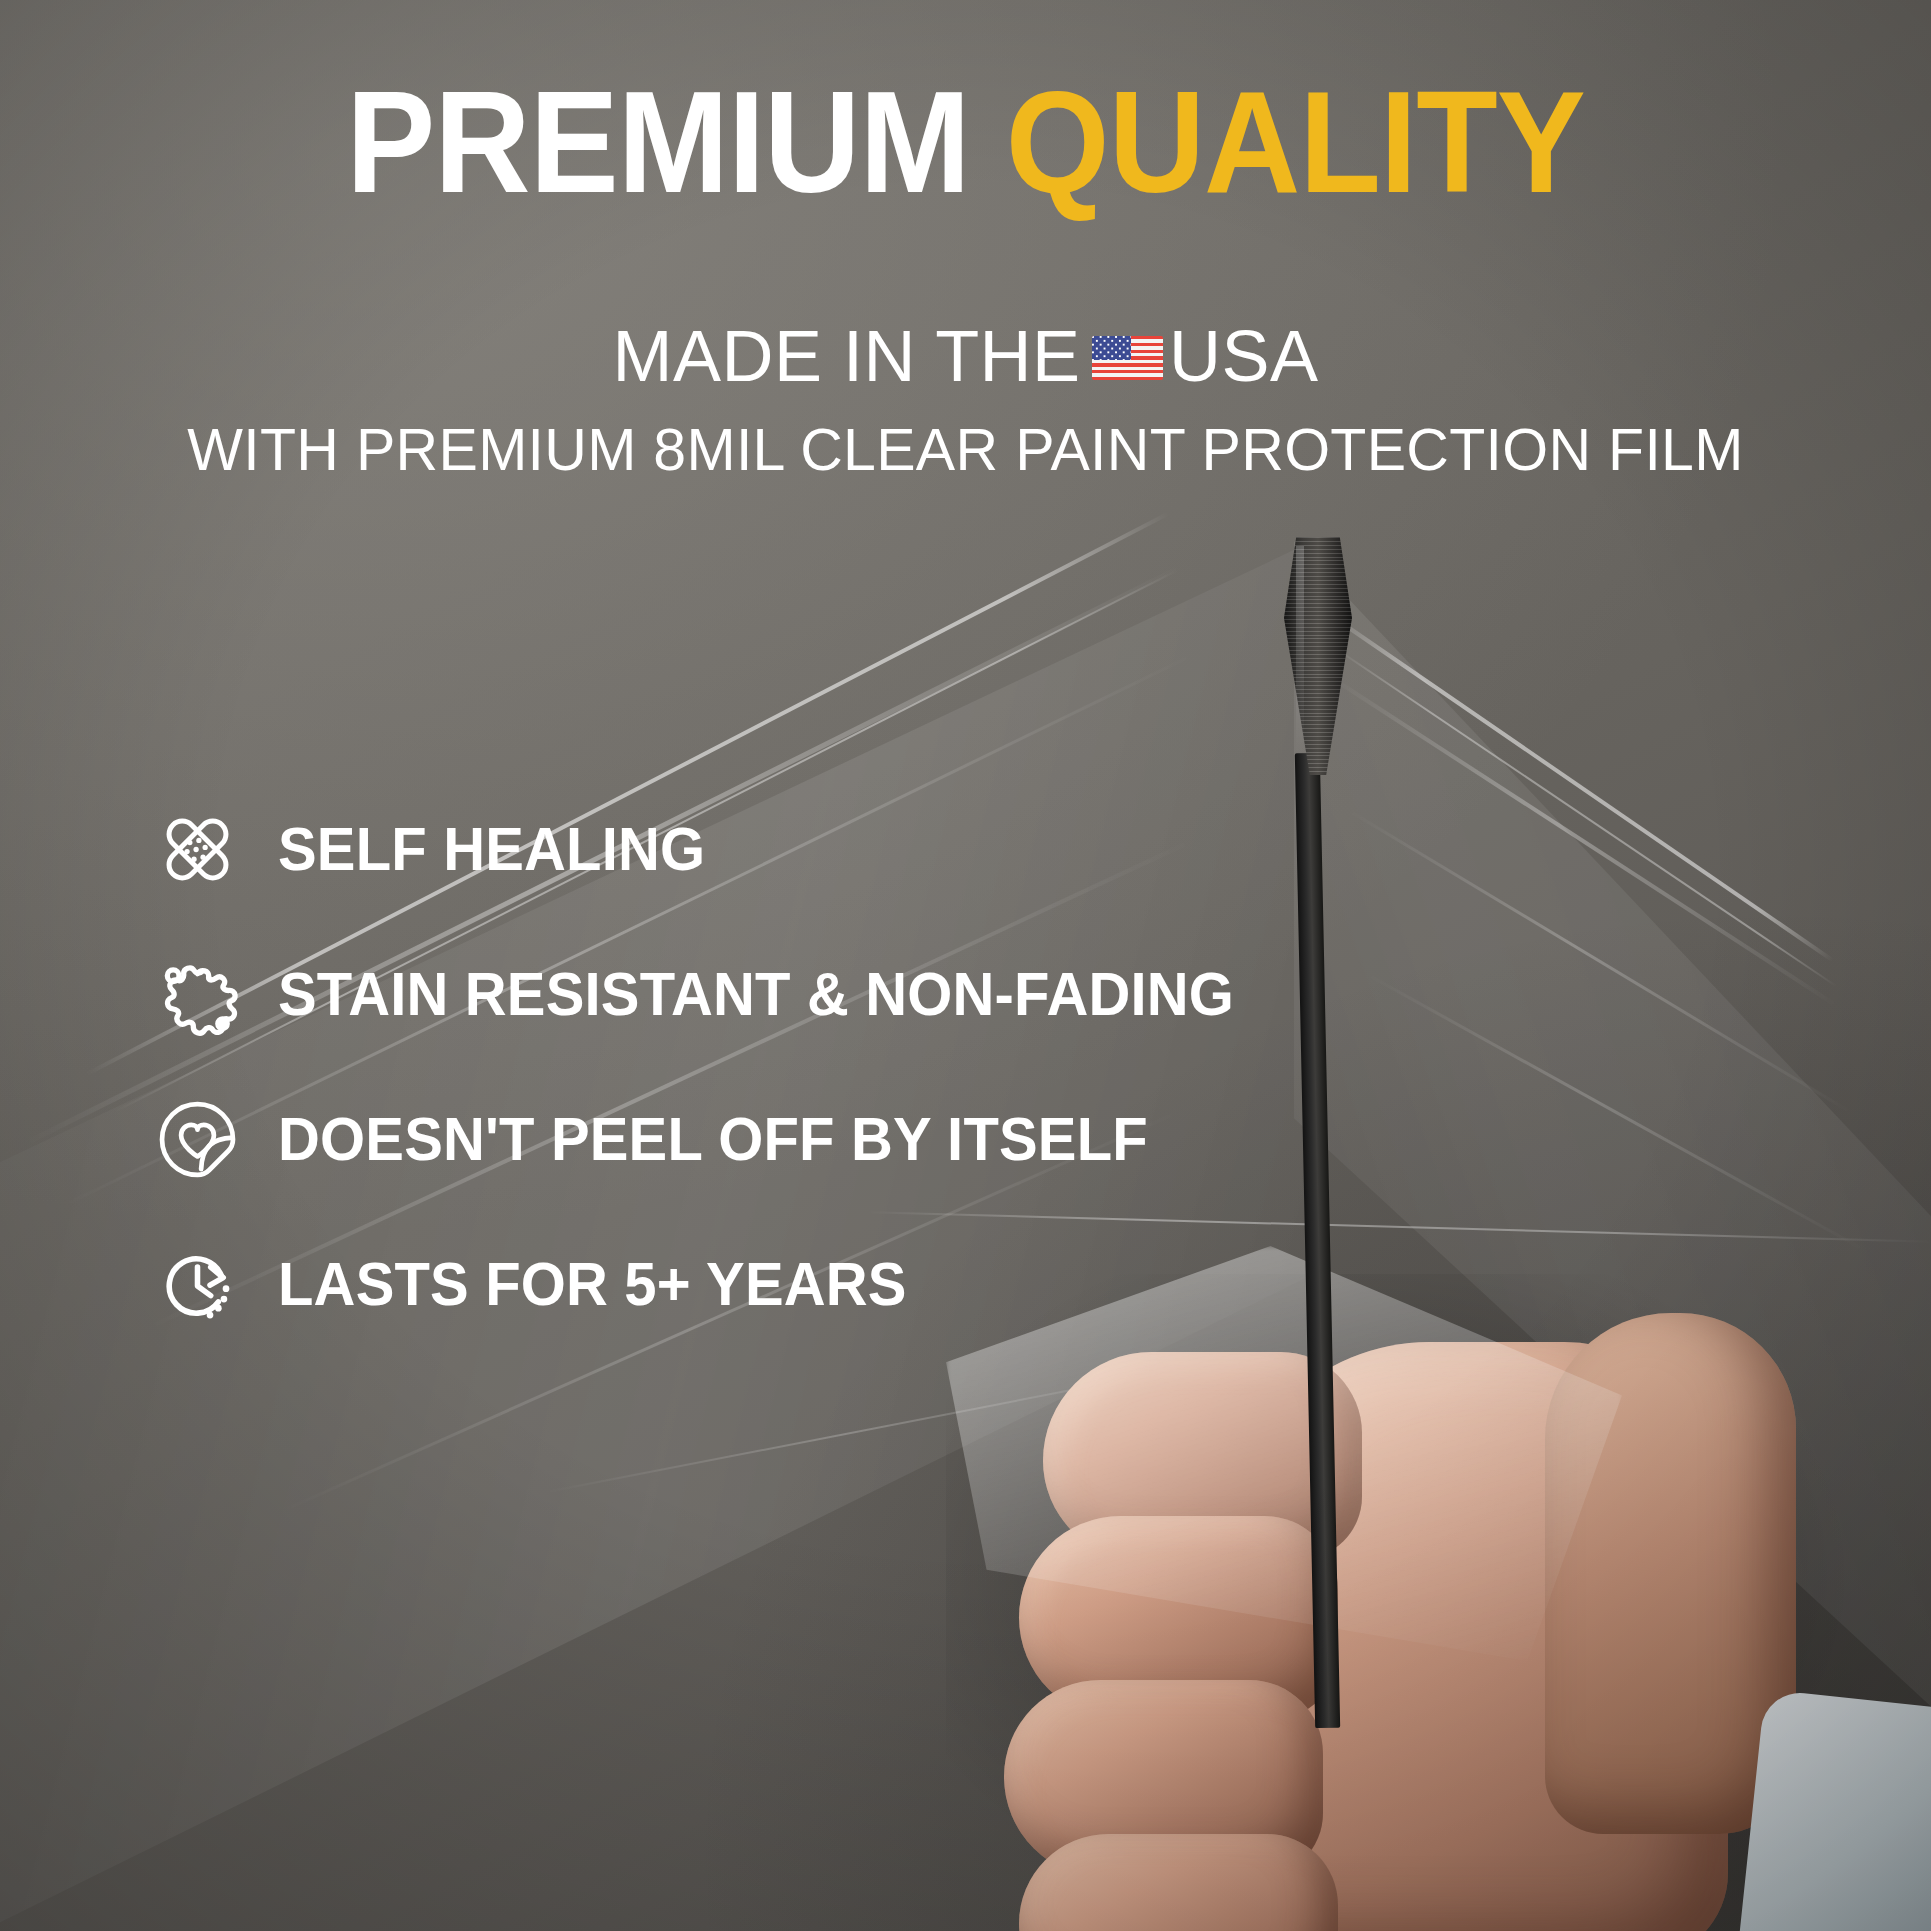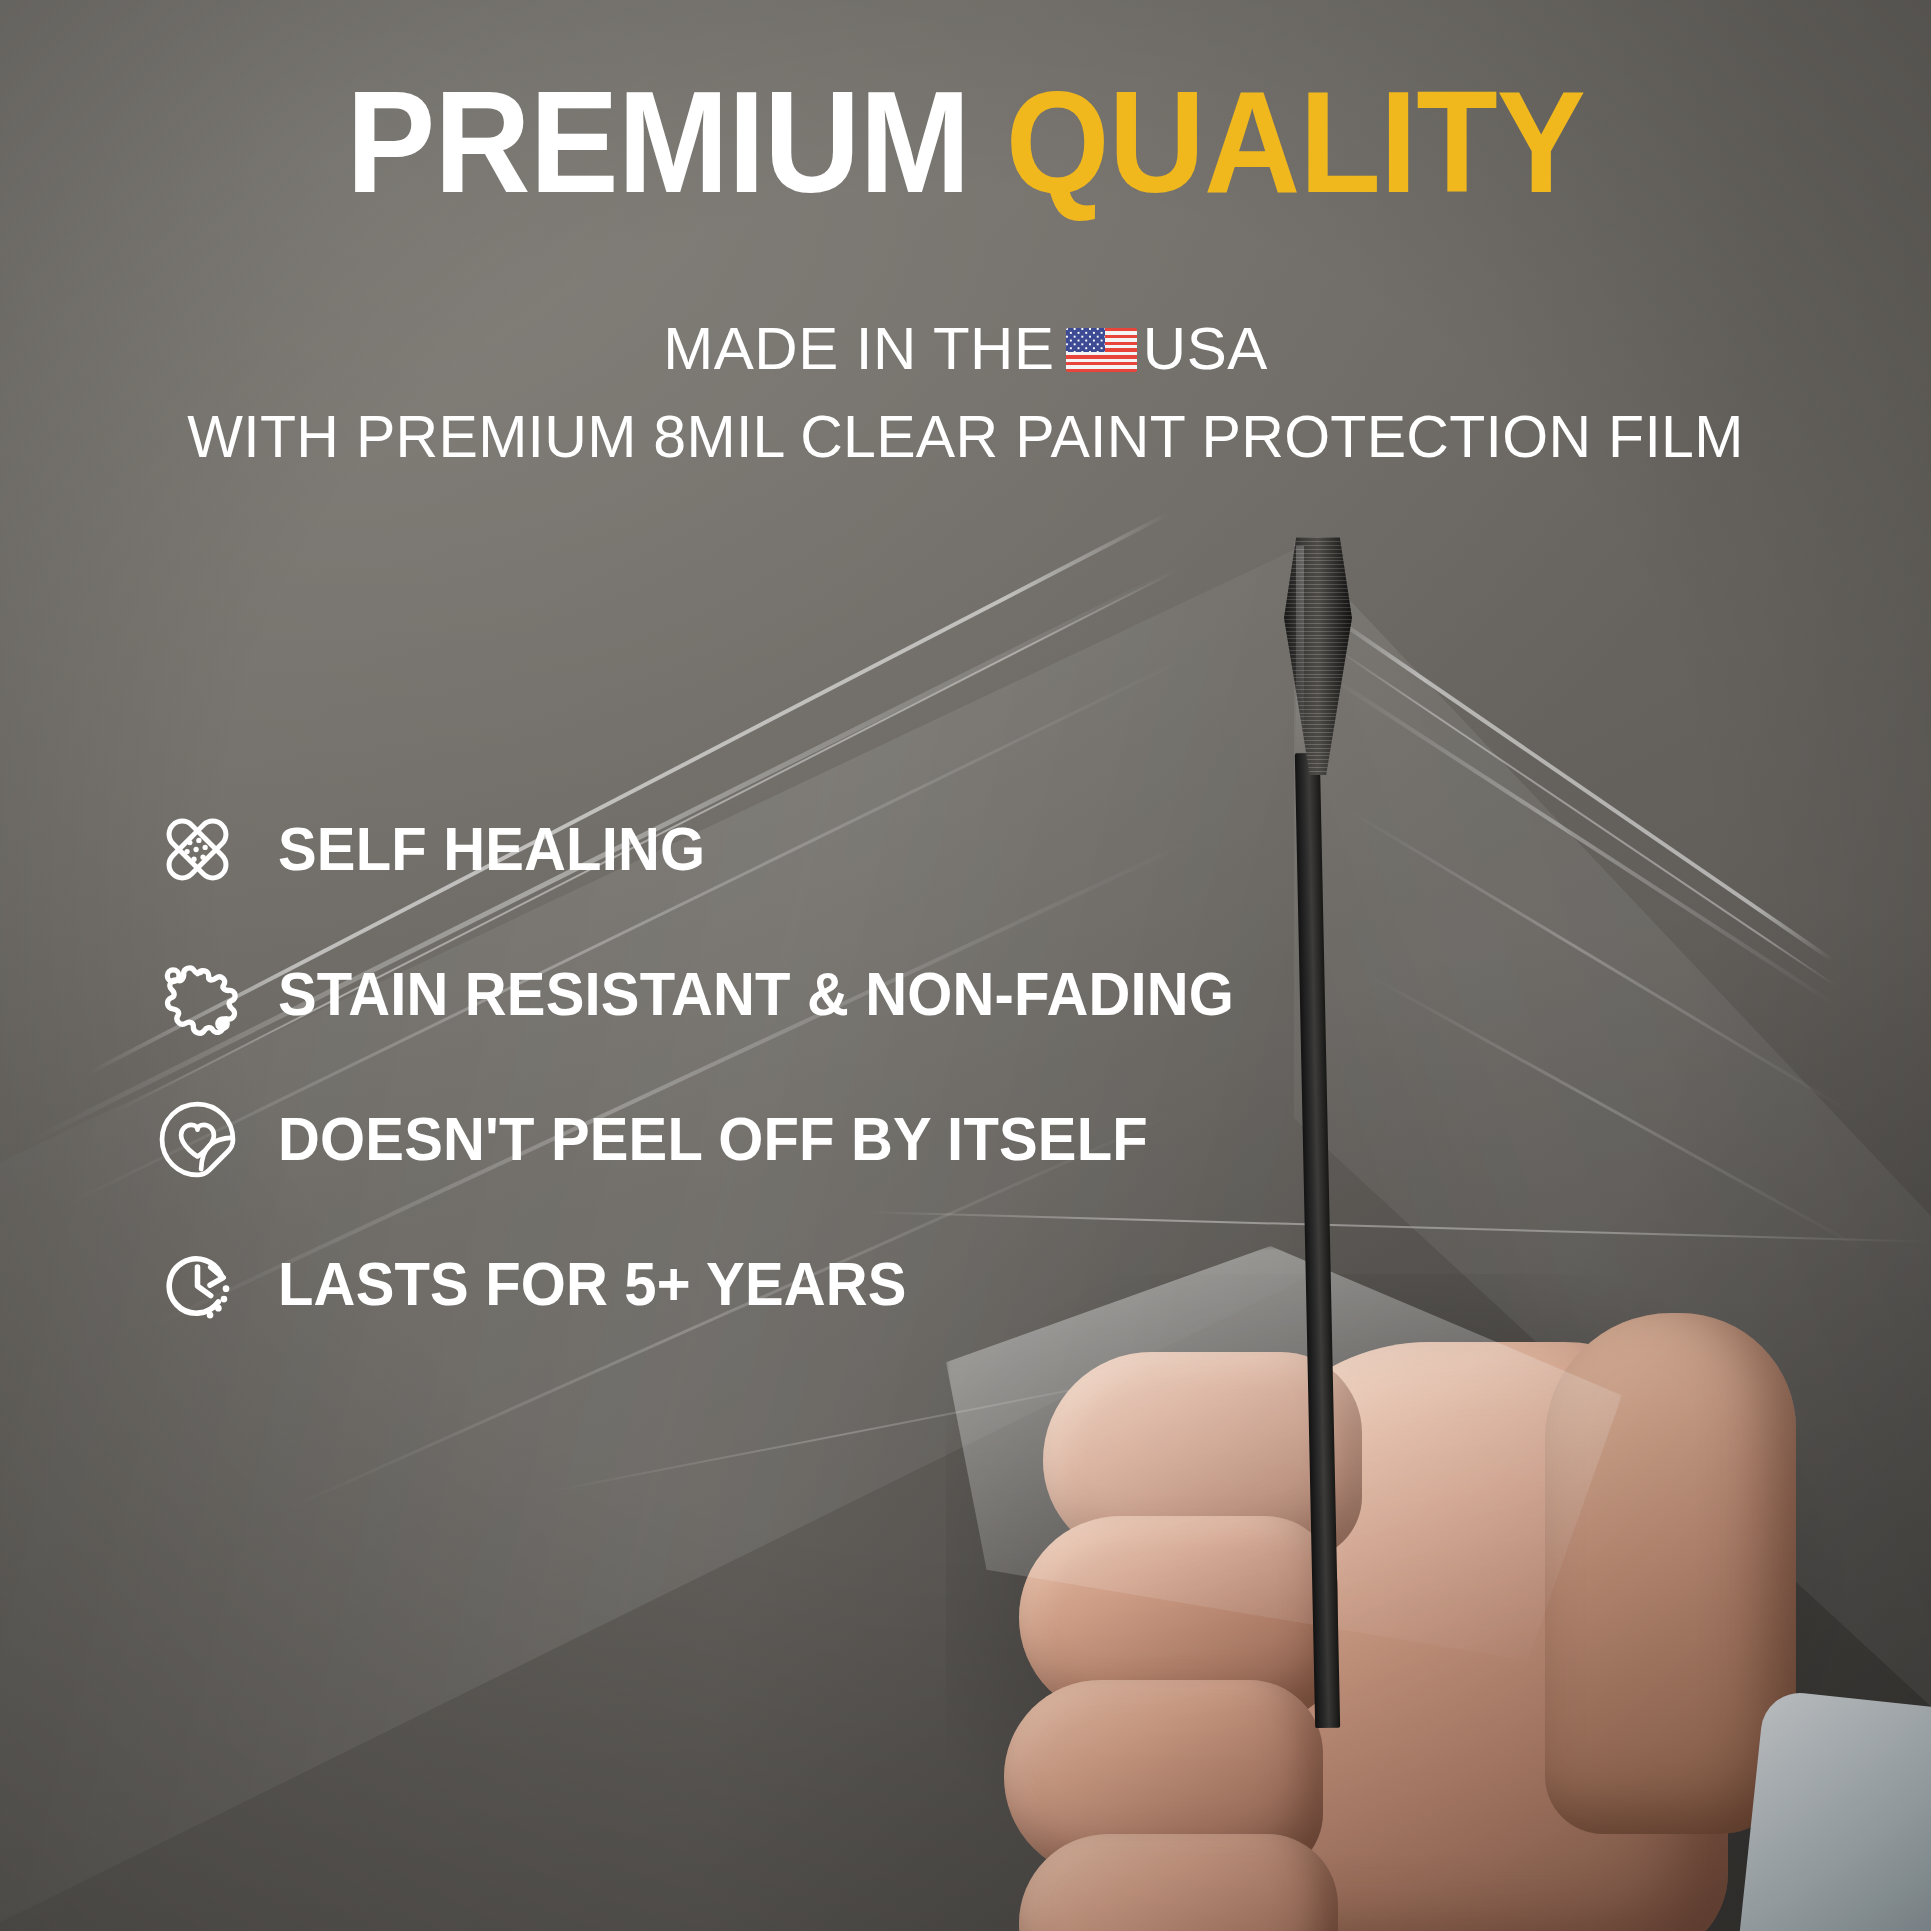--- a/index.html
+++ b/index.html
@@ -156,25 +156,25 @@
     letter-spacing:-1px;
     transform:scaleX(.92); transform-origin:center top;
     white-space:nowrap;
   }
   .hl-white { color:#ffffff; }
   .hl-gold  { color:#F0B81D; }
 
   .sub1 {
     position:absolute; top:309px; left:0; width:1931px;
     text-align:center; color:#fff;
-    font-size:60px; font-weight:400; letter-spacing:0.5px;
+    font-size:72px; font-weight:400; letter-spacing:0.5px;
     white-space:nowrap;
   }
   .sub2 {
-    position:absolute; top:399px; left:0; width:1931px;
+    position:absolute; top:412px; left:0; width:1931px;
     text-align:center; color:#fff;
     font-size:59px; font-weight:400; letter-spacing:0.3px;
     white-space:nowrap;
   }
   .sub1 .txt, .sub2 .txt { display:inline-block; vertical-align:middle; }
 
   
   .flag {
     display:inline-block; vertical-align:middle;
     width:71px; height:44px; position:relative;

